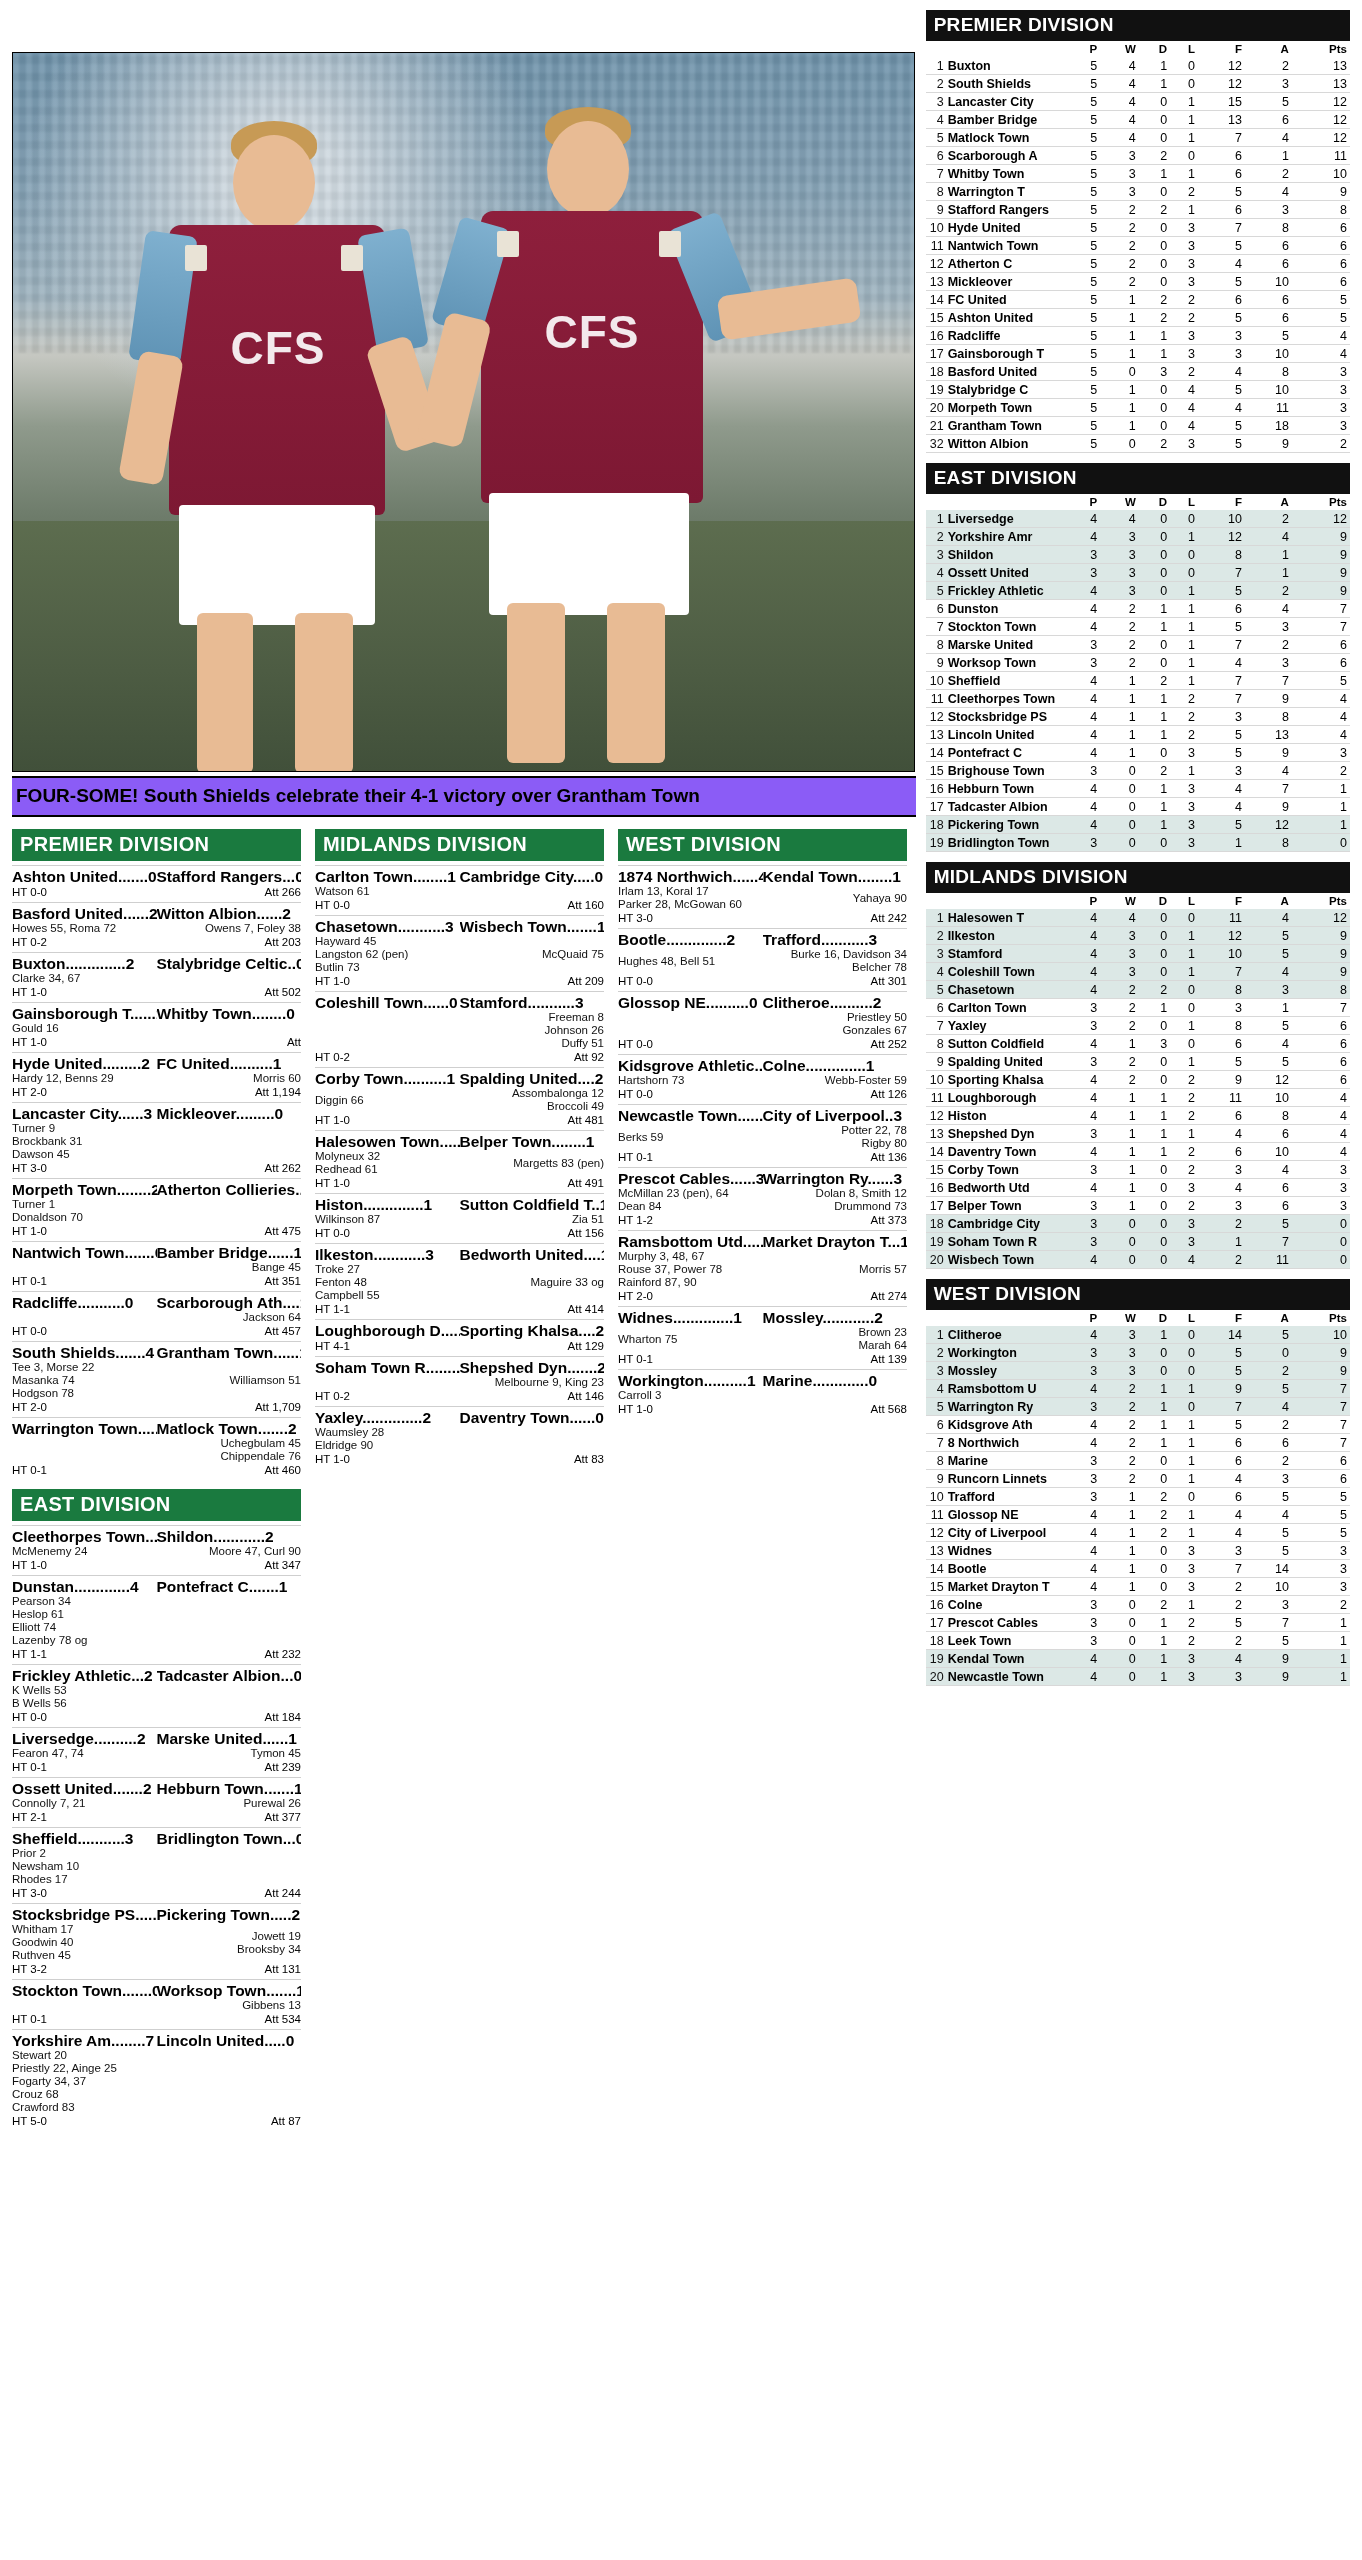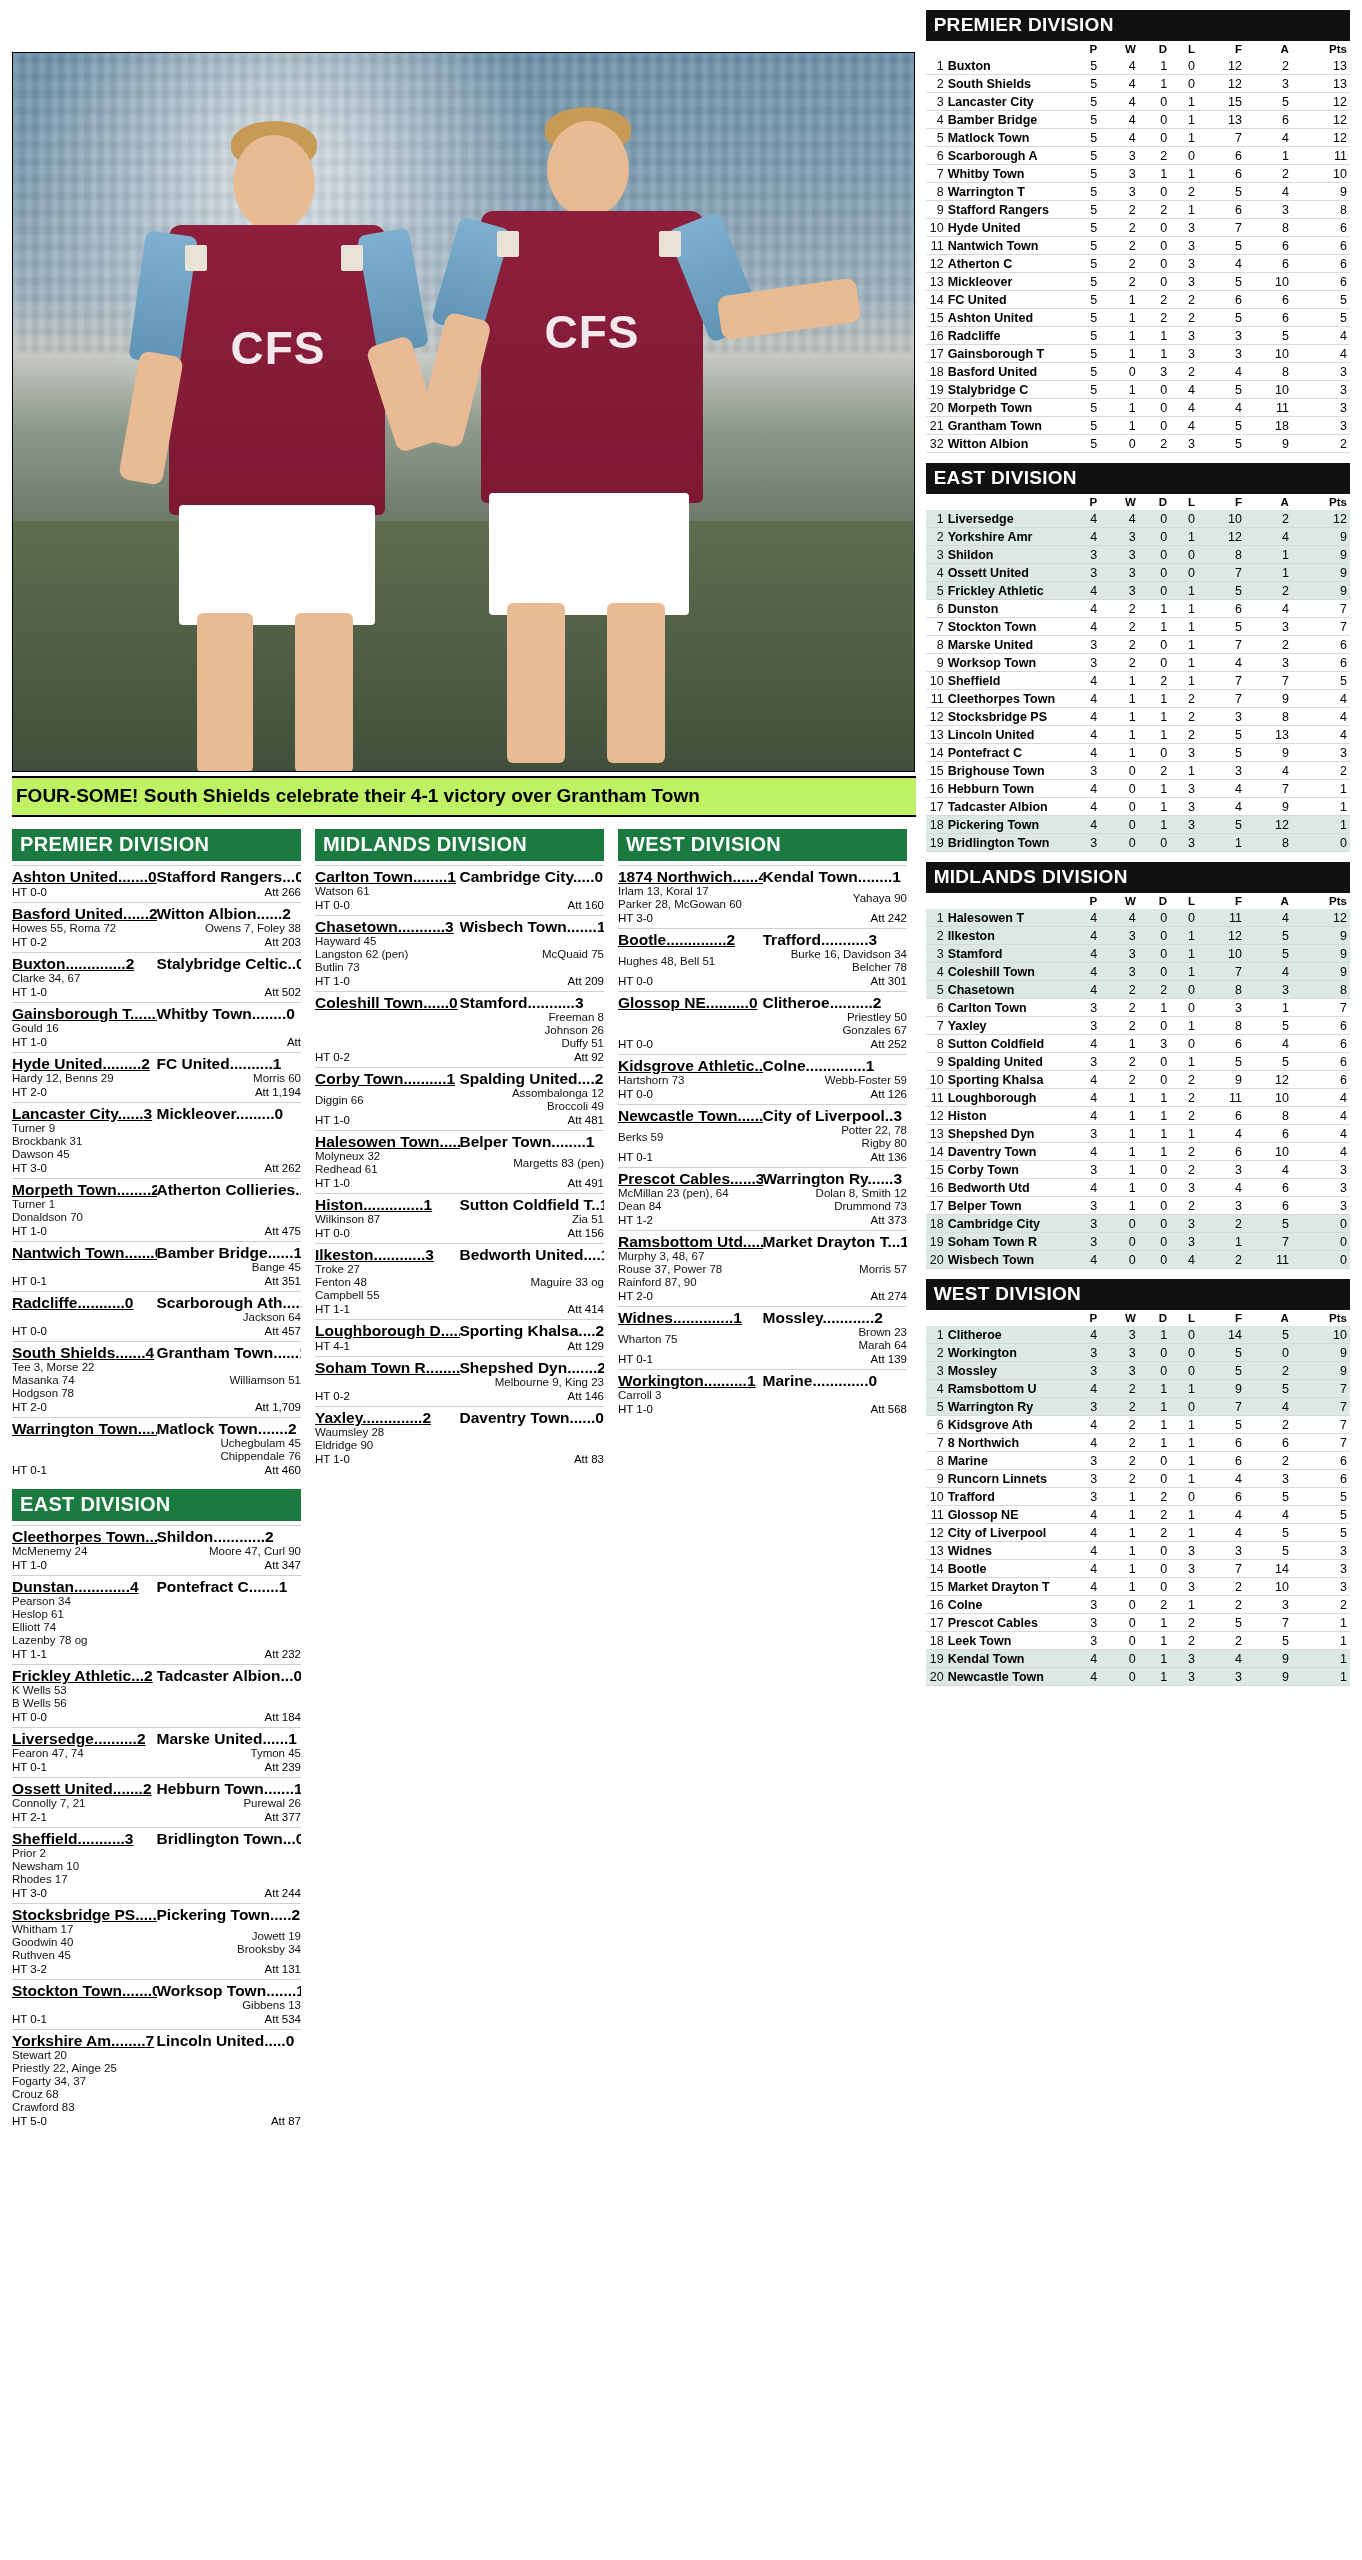--- a/index.html
+++ b/index.html
@@ -24,33 +24,33 @@
   .pl .head{position:absolute;border-radius:50%;background:#e8bb94;}
   .pl .hair{position:absolute;border-radius:50% 50% 40% 40%;background:#c79a55;}
   .pl .shirt{position:absolute;background:linear-gradient(180deg,#8e1f3c 0%,#7d1833 100%);border-radius:12px 12px 6px 6px;}
   .pl .sleeve{position:absolute;background:linear-gradient(180deg,#7fb0cf,#5f93b5);border-radius:8px;}
   .pl .arm{position:absolute;background:#e8bb94;border-radius:10px;}
   .pl .shorts{position:absolute;background:#ffffff;border-radius:4px;}
   .pl .leg{position:absolute;background:#e8bb94;border-radius:6px;}
   .pl .badge{position:absolute;background:#e9e3d6;border-radius:2px;}
   .pl .sponsor{position:absolute;color:#f3e9ec;font-weight:bold;letter-spacing:1px;text-align:center;font-family:"Liberation Sans",sans-serif;}
 
-  .caption{background:#bef264;border-top:2px solid #000;border-bottom:2px solid #000;
+  .caption{background:#8b5cf6;border-top:2px solid #000;border-bottom:2px solid #000;
      font-size:19px;font-weight:bold;padding:7px 4px 8px 4px;margin-top:4px;}
 
   
   .secbar{background:#1a7a3f;color:#fff;font-weight:bold;font-size:20px;padding:4px 8px 5px 8px;margin:12px 0 4px 0;letter-spacing:.3px;}
 
   
   .rescols{display:flex;gap:14px;}
   .rescol{width:289px;}
   .fix{border-top:1px solid #cfcfcf;padding-top:2px;margin-top:2px;}
   .fix:first-child{border-top:none;}
   .teams{display:flex;font-weight:bold;font-size:15.5px;line-height:17px;}
-  .teams .home{flex:1;white-space:nowrap;overflow:hidden;text-decoration:underline;}
+  .teams .home{flex:1;white-space:nowrap;overflow:hidden;}
   .teams .away{flex:1;white-space:nowrap;overflow:hidden;text-align:left;}
   .dots{letter-spacing:0px;}
   .scorers{display:flex;font-size:11.5px;line-height:13px;color:#111;align-items:center;}
   .scorers .s1{flex:1;padding-right:4px;}
   .scorers .s2{flex:1;text-align:right;}
   .htatt{display:flex;font-size:11.5px;font-weight:normal;line-height:14px;margin-bottom:3px;}
   .htatt .ht{flex:1;}
   .htatt .att{flex:1;text-align:right;}
 
   

